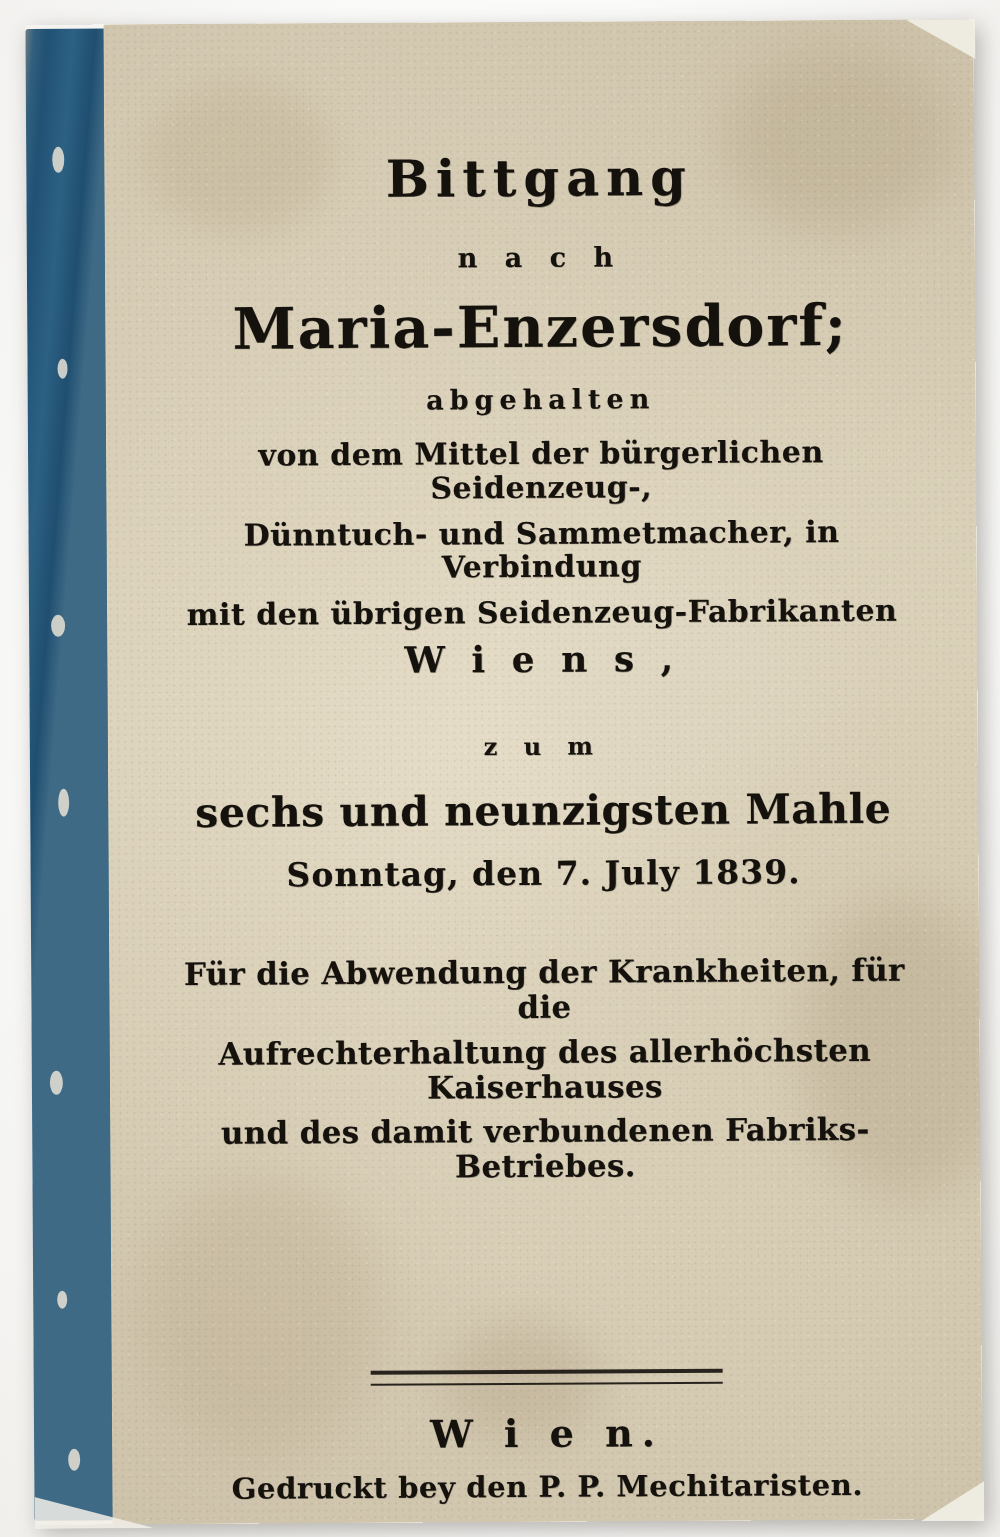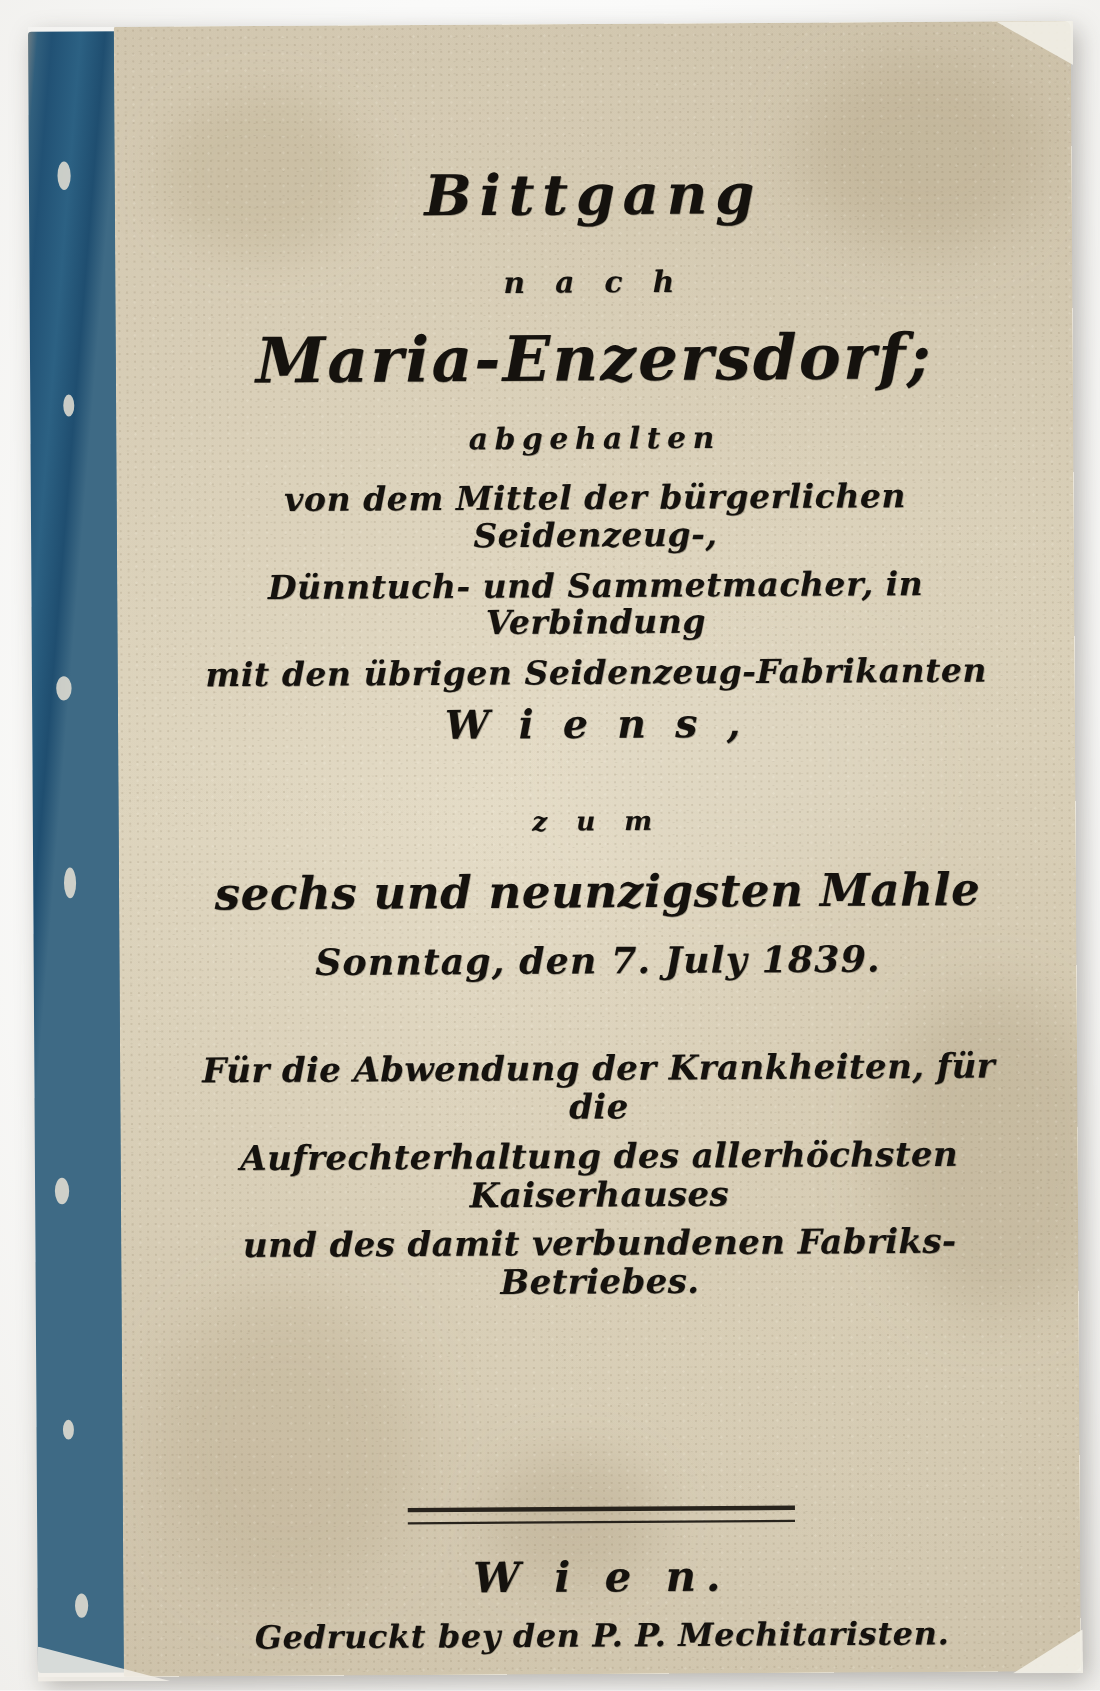--- a/index.html
+++ b/index.html
@@ -13,21 +13,20 @@
     overflow: hidden;
     font-family: "DejaVu Serif", serif;
   }
 
   
   #photo {
     position: relative;
     width: 1000px;
     height: 1537px;
     background: #fdfdfd;
-    font-style: italic;
   }
 
   
   #photo::before {
     content: "";
     position: absolute;
     inset: 0;
     background:
       radial-gradient(ellipse at 50% 45%, rgba(255,255,255,1) 0%, rgba(250,250,249,1) 60%, rgba(240,239,236,1) 100%);
   }

